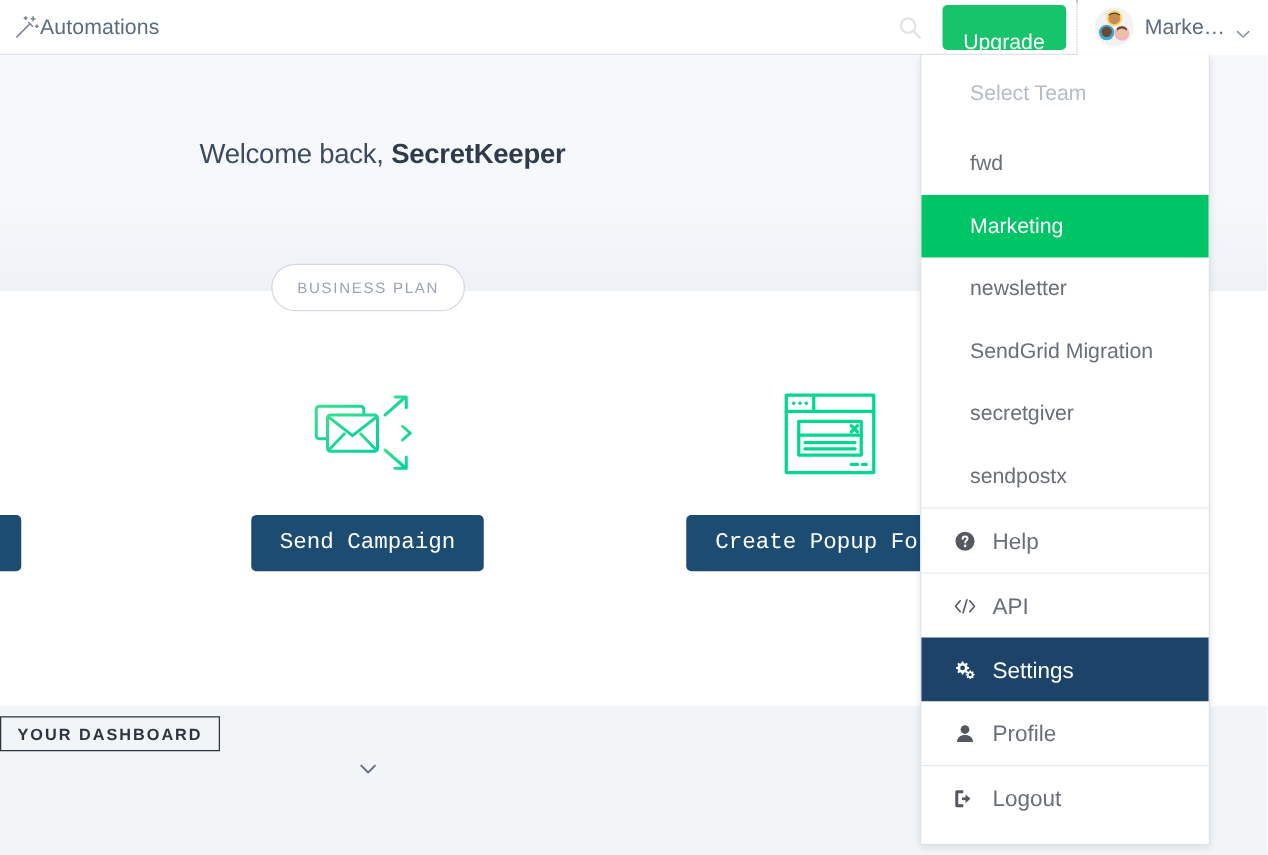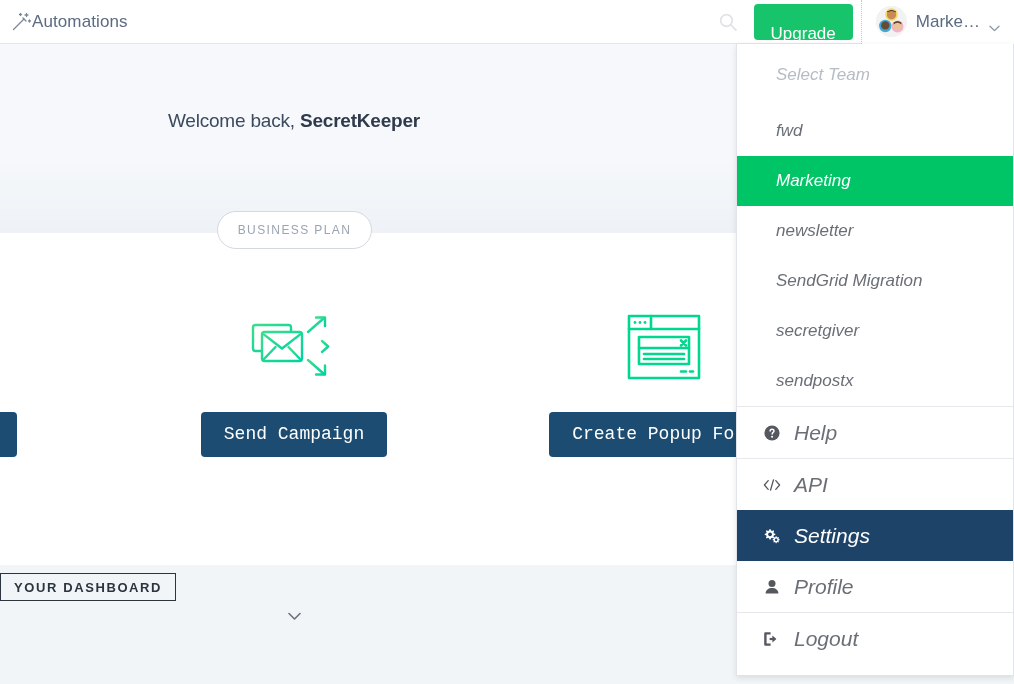--- a/index.html
+++ b/index.html
@@ -118,24 +118,24 @@
   }
   .hero-top {
     position: absolute;
     top: 0; left: 0;
     width: 1014px;
     height: 189px;
     background: linear-gradient(180deg, #f6f8fb 0%, #f6f8fb 60%, #eef2f6 100%);
   }
   .welcome {
     position: absolute;
-    top: 66px; left: 0;
+    top: 66px; left: 12px;
     width: 588px;
     text-align: center;
-    font-size: 19px;
+    font-size: 22px;
     color: #3c4a5e;
     letter-spacing: -.2px;
     white-space: nowrap;
   }
   .welcome b { font-weight: bold; color: #2f3b4d; }
 
   .plan-badge {
     position: absolute;
     top: 167px;
     left: 217px;
@@ -228,29 +228,28 @@
     display: block;
     margin: 6px auto 0 auto;
     width: 15px; height: 10px;
   }
 
   
   .dropdown {
     position: absolute;
     top: 44px;
     left: 736px;
-    width: 278px;
+    width: 232px;
     height: 632px;
     background: #ffffff;
     border: 1px solid #e0e4e9;
     border-top: none;
     box-shadow: 0 2px 6px rgba(0,0,0,.10);
     z-index: 50;
     overflow: hidden;
-    font-style: italic;
   }
   .dd-header {
     height: 62px;
     display: flex;
     align-items: center;
     padding-left: 39px;
     font-size: 17px;
     color: #b6bcc4;
   }
   .dd-team {
@@ -270,21 +269,21 @@
     height: 1px;
     background: #e6e9ec;
     margin: 0;
   }
   .dd-item {
     height: 51px;
     display: flex;
     align-items: center;
     padding-left: 25px;
     gap: 12px;
-    font-size: 21px;
+    font-size: 18px;
     color: #6a6f76;
     cursor: pointer;
   }
   .dd-item.selected {
     background: #1d4368;
     color: #ffffff;
   }
   .dd-icon {
     width: 20px;
     height: 20px;

